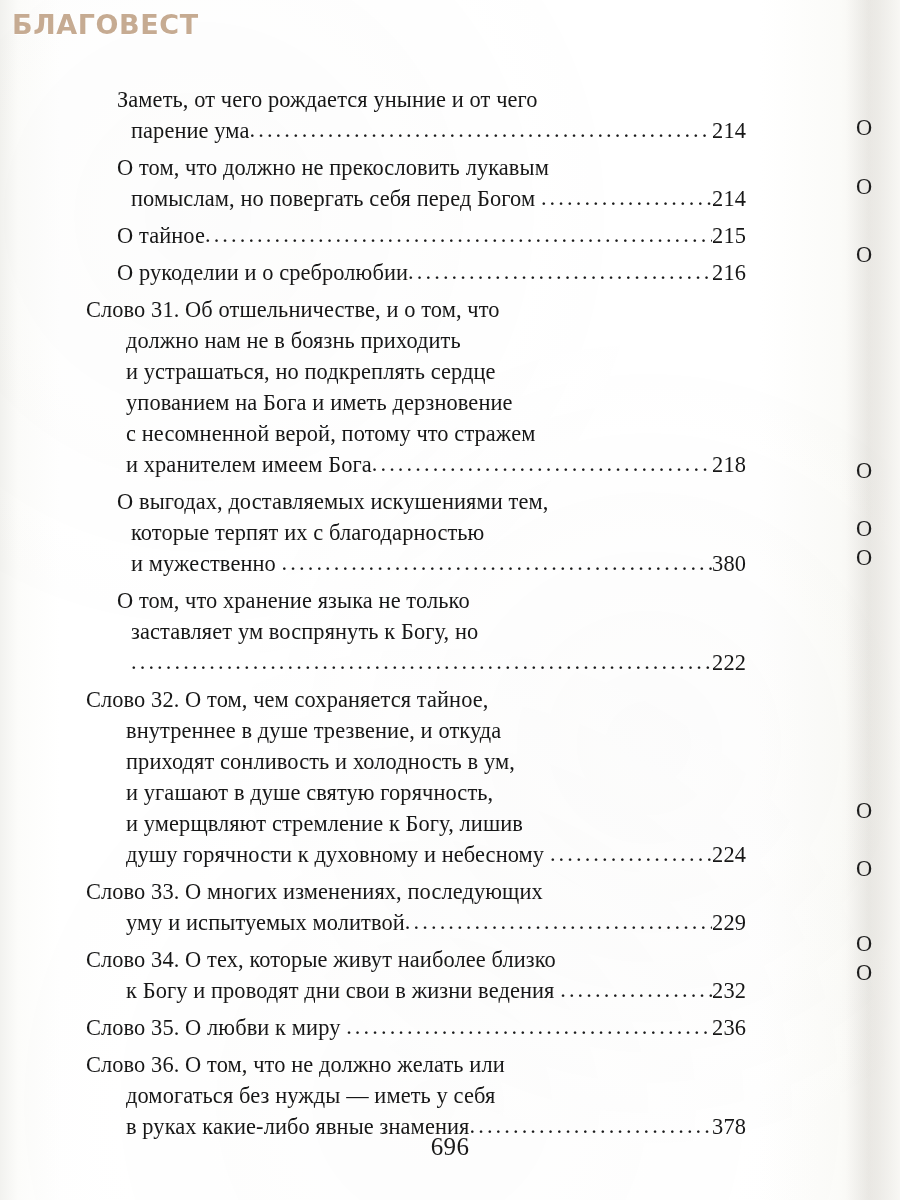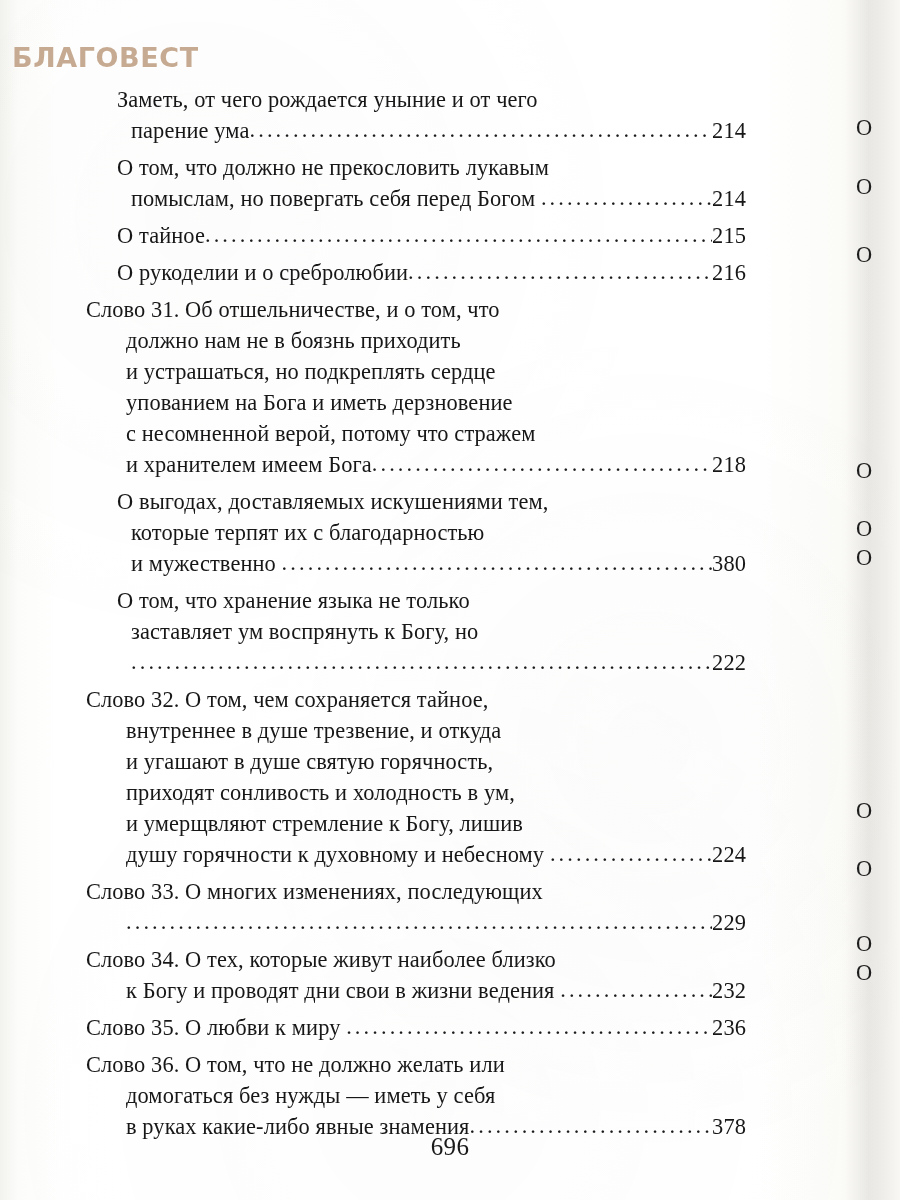--- a/index.html
+++ b/index.html
@@ -61,21 +61,20 @@
     position: absolute;
     left: 12px;
     top: 9px;
     font-family: "DejaVu Sans", "Liberation Sans", sans-serif;
     font-weight: bold;
     font-size: 27px;
     letter-spacing: .6px;
     color: #c6ab92;
     text-shadow: 0 1px 0 rgba(255,255,255,.85);
     user-select: none;
-    margin-top: 33px;
   }
 
   
   .toc {
     position: absolute;
     left: 86px;
     top: 84px;
     width: 660px;
   }
 
@@ -197,28 +196,28 @@
         <div class="toc-line cont"><span class="txt">и мужественно </span><span class="leader"></span><span class="pagenum">380</span></div>
       </div>
       <div class="toc-entry lvl-sub">
         <div class="toc-line plain"><span class="txt">О том, что хранение языка не только</span></div>
         <div class="toc-line cont plain"><span class="txt">заставляет ум воспрянуть к Богу, но</span></div>
         <div class="toc-line cont"><span class="leader"></span><span class="pagenum">222</span></div>
       </div>
       <div class="toc-entry lvl-head">
         <div class="toc-line plain"><span class="txt">Слово 32. О том, чем сохраняется тайное,</span></div>
         <div class="toc-line cont plain"><span class="txt">внутреннее в душе трезвение, и откуда</span></div>
+        <div class="toc-line cont plain"><span class="txt">приходят сонливость и холодность в ум,</span></div>
         <div class="toc-line cont plain"><span class="txt">и угашают в душе святую горячность,</span></div>
-        <div class="toc-line cont plain"><span class="txt">приходят сонливость и холодность в ум,</span></div>
         <div class="toc-line cont plain"><span class="txt">и умерщвляют стремление к Богу, лишив</span></div>
         <div class="toc-line cont"><span class="txt">душу горячности к духовному и небесному </span><span class="leader"></span><span class="pagenum">224</span></div>
       </div>
       <div class="toc-entry lvl-head">
         <div class="toc-line plain"><span class="txt">Слово 33. О многих изменениях, последующих</span></div>
-        <div class="toc-line cont"><span class="leader"></span><span class="pagenum">229</span></div>
+        <div class="toc-line cont"><span class="txt">уму и испытуемых молитвой</span><span class="leader"></span><span class="pagenum">229</span></div>
       </div>
       <div class="toc-entry lvl-head">
         <div class="toc-line plain"><span class="txt">Слово 34. О тех, которые живут наиболее близко</span></div>
         <div class="toc-line cont"><span class="txt">к Богу и проводят дни свои в жизни ведения </span><span class="leader"></span><span class="pagenum">232</span></div>
       </div>
       <div class="toc-entry lvl-head">
         <div class="toc-line"><span class="txt">Слово 35. О любви к миру </span><span class="leader"></span><span class="pagenum">236</span></div>
       </div>
       <div class="toc-entry lvl-head">
         <div class="toc-line plain"><span class="txt">Слово 36. О том, что не должно желать или</span></div>

